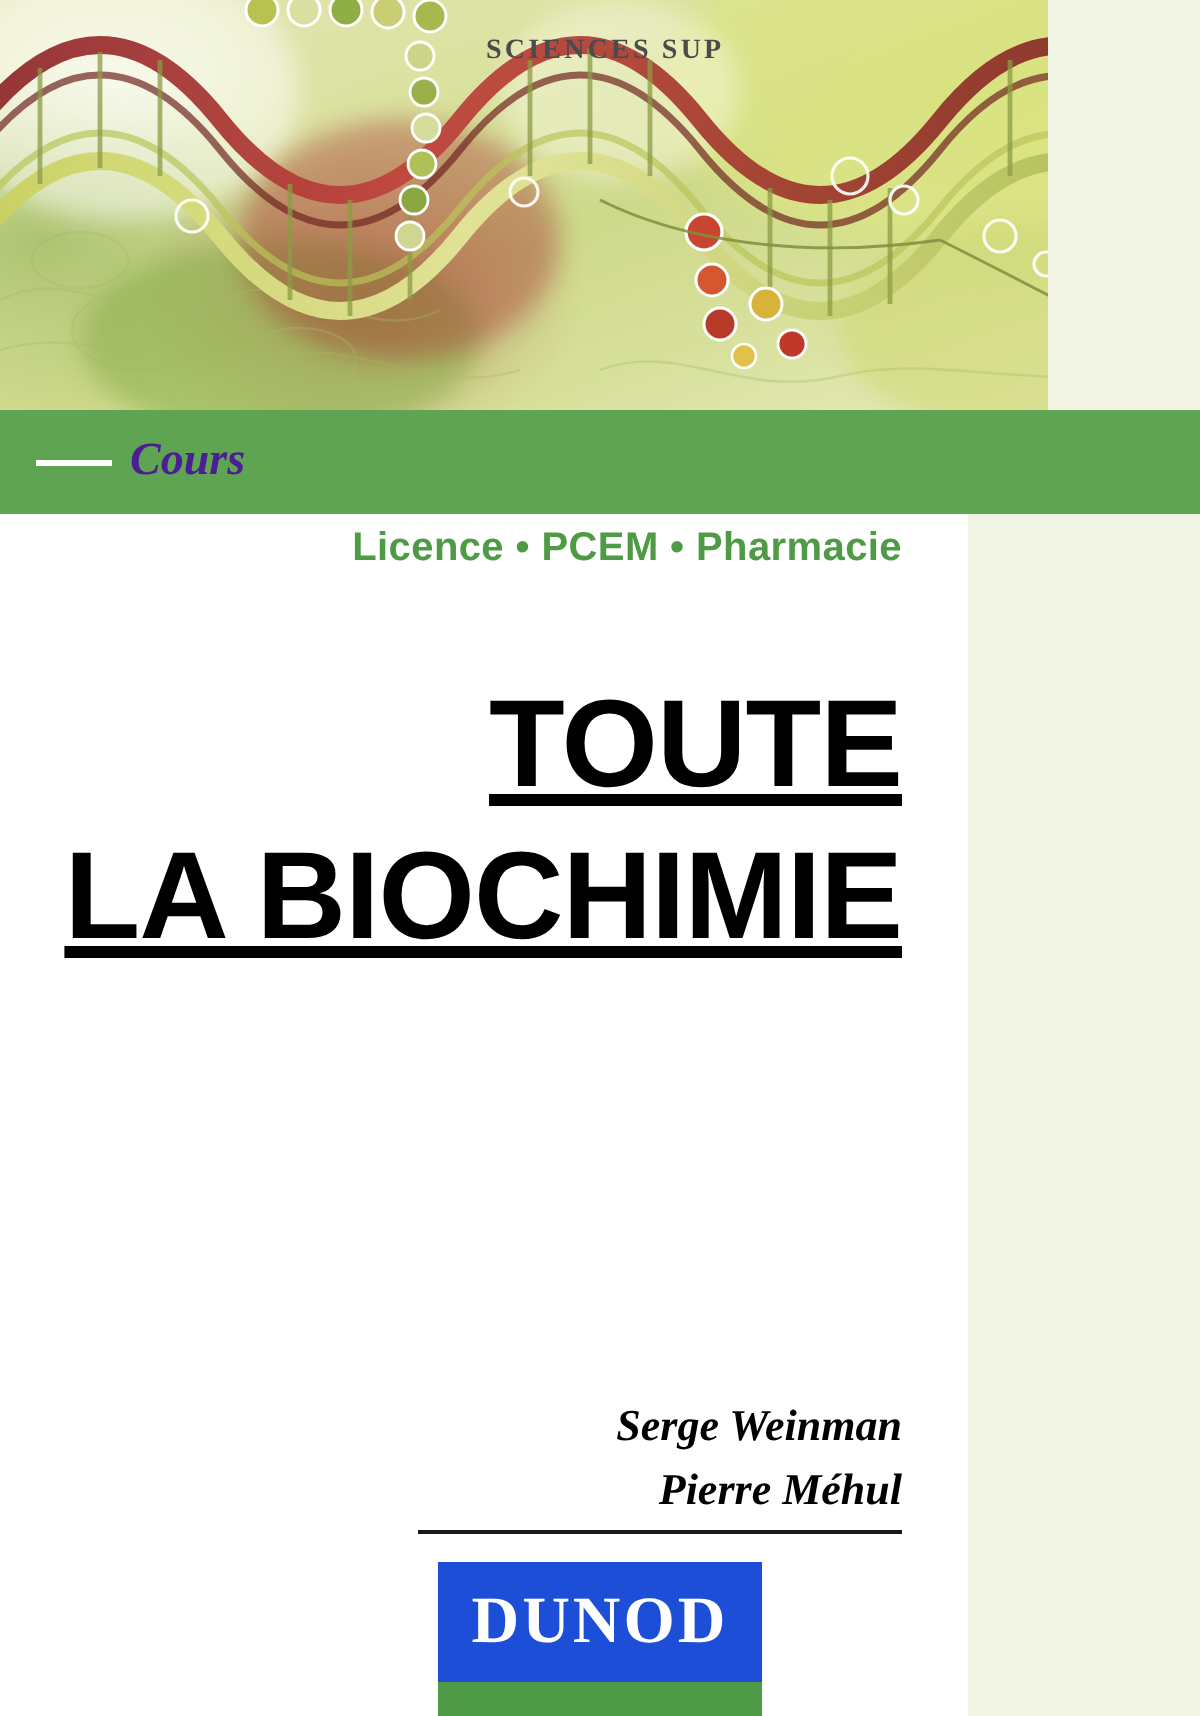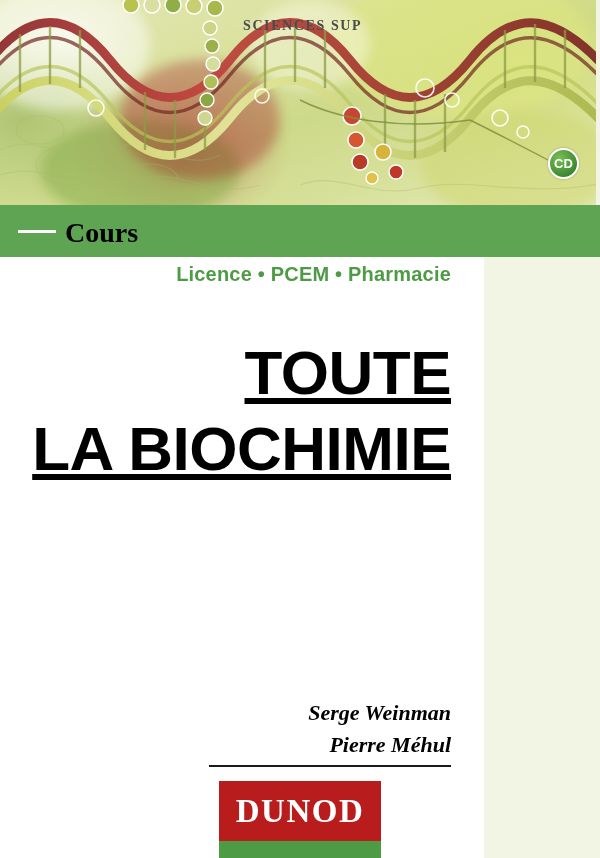--- a/index.html
+++ b/index.html
@@ -16,21 +16,21 @@
     height: 858px;
     overflow: hidden;
     background: #f2f4e4;
   }
 
   
   .artwork {
     position: absolute;
     left: 0;
     top: 0;
-    width: 596px;
+    width: 524px;
     height: 205px;
     overflow: hidden;
     background:
       radial-gradient(ellipse 120px 70px at 60px 40px, rgba(255,255,255,0.55), rgba(255,255,255,0) 70%),
       radial-gradient(ellipse 160px 110px at 180px 150px, rgba(170,30,40,0.30), rgba(170,30,40,0) 70%),
       radial-gradient(ellipse 200px 120px at 20px 120px, rgba(120,160,60,0.45), rgba(120,160,60,0) 72%),
       radial-gradient(ellipse 240px 140px at 520px 60px, rgba(215,225,120,0.75), rgba(215,225,120,0) 70%),
       linear-gradient(160deg, #e3e6b4 0%, #dbe2a0 30%, #cdd98a 55%, #d7e09a 75%, #e6ebbe 100%);
   }
   .artwork .blotch {
@@ -90,23 +90,24 @@
     left: 18px;
     top: 25px;
     width: 38px;
     height: 3px;
     background: #ffffff;
   }
   .green-band .cours {
     position: absolute;
     left: 65px;
     top: 12px;
-    font-size: 28px;
-    font-weight: bold;
-    color: #000000;
+    font-size: 23px;
+    font-weight: bold;
+    font-style: italic;
+    color: #4c1d95;
     font-family: "Liberation Serif", serif;
   }
 
   
   .body-area {
     position: absolute;
     left: 0;
     top: 257px;
     width: 484px;
     height: 601px;
@@ -161,21 +162,21 @@
     background: #1a1a1a;
   }
 
   
   .logo {
     position: absolute;
     left: 219px;
     top: 781px;
     width: 162px;
     height: 77px;
-    background: #b91c1c;
+    background: #1d4ed8;
     overflow: hidden;
   }
   .logo .name {
     position: absolute;
     left: 0;
     top: 0;
     width: 162px;
     height: 60px;
     color: #ffffff;
     font-size: 33px;

